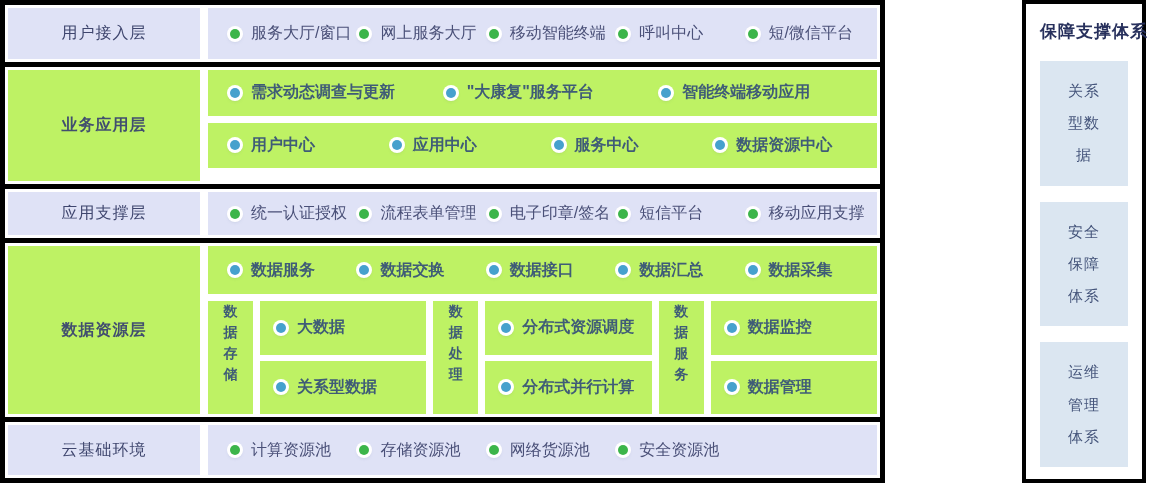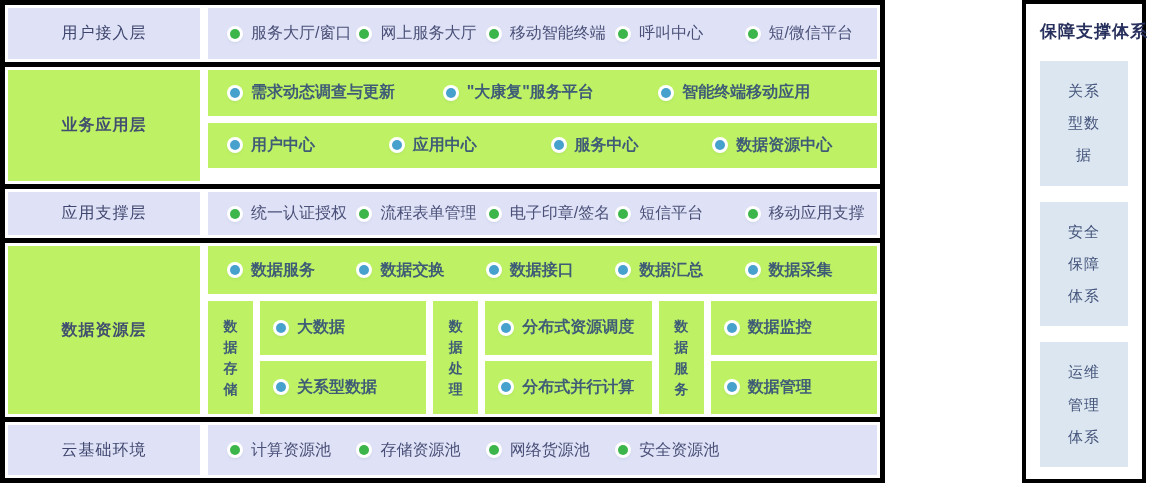--- a/index.html
+++ b/index.html
@@ -51,21 +51,21 @@
     width:10px; height:10px; border-radius:50%; flex:0 0 auto;
     box-shadow:0 0 0 3px #ffffff, 0 2px 4px rgba(60,80,120,.35);
   }
   .bullet-green{ background:#3cb54a; }
   .bullet-blue{ background:#46a1cd; }
 
   
   .subgrid{ flex:1 1 auto; display:flex; gap:7px; min-height:0; }
   .vlabel{
     width:45px; flex:0 0 auto;
-    display:flex; align-items:center; justify-content:center;
+    display:flex; align-items:flex-start; justify-content:center;
   }
   .vlabel-text{
     width:1.05em; font-size:14px; line-height:1.5; letter-spacing:0;
     word-break:break-all; text-align:center; color:#3f5c77;
   }
   .group{ flex:1 1 0; display:flex; flex-direction:column; gap:6px; min-width:0; }
   .g-item{ flex:1 1 auto; display:flex; align-items:center; gap:11px; padding-left:16px; }
   .group-2 .g-item{ }
 
   

